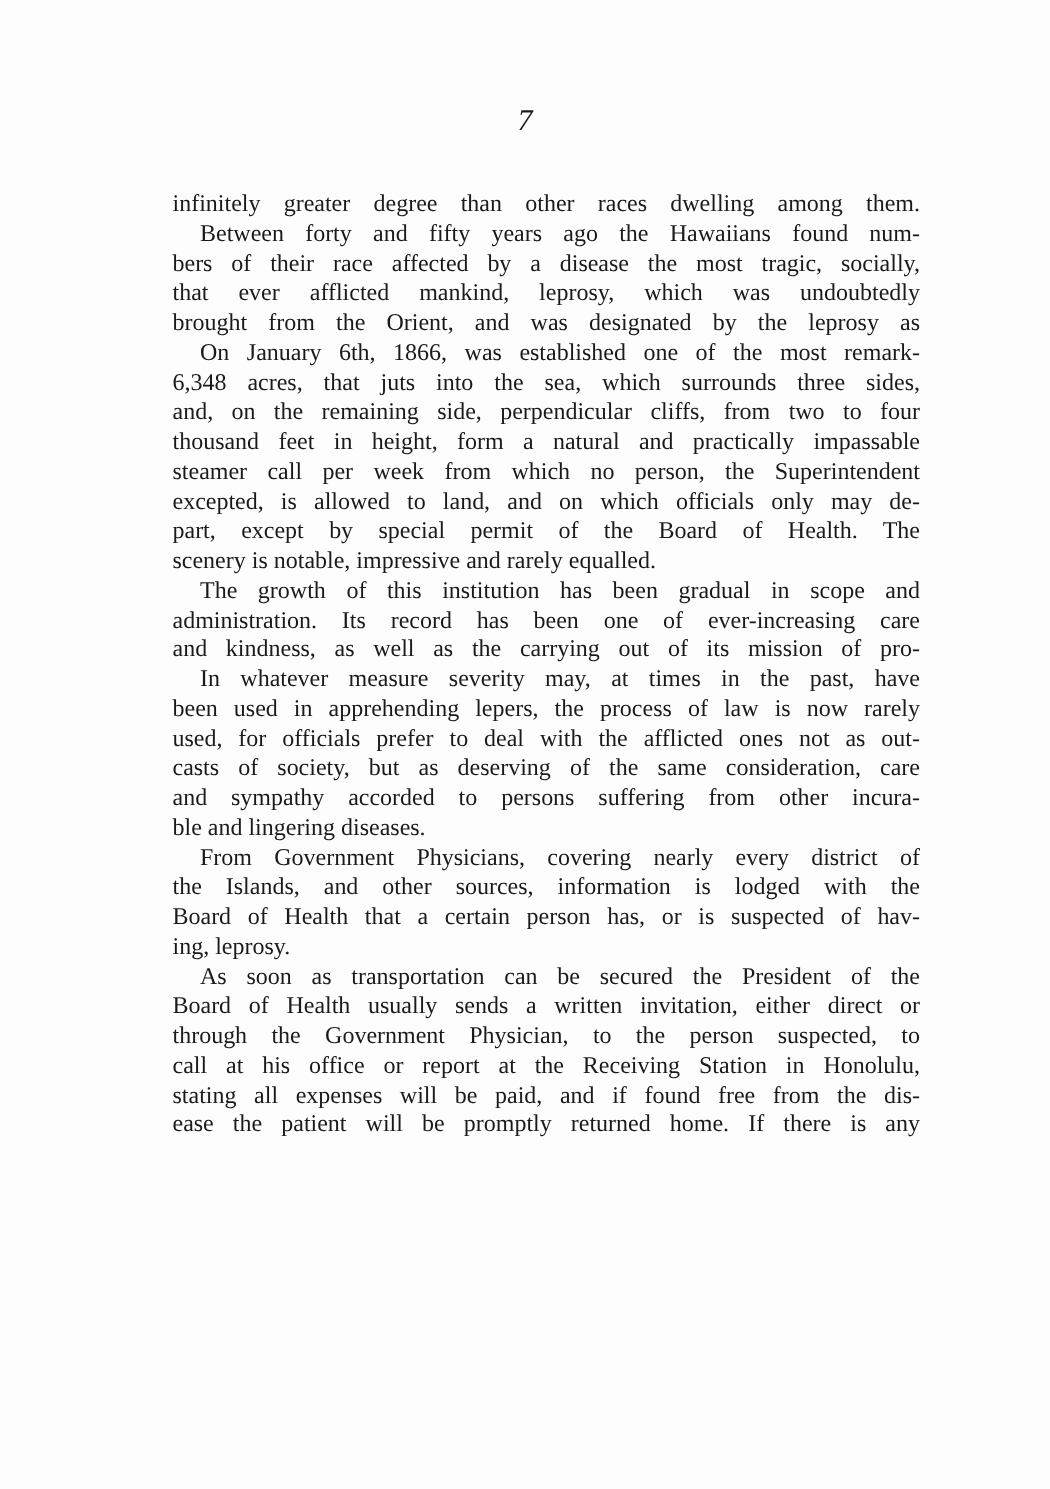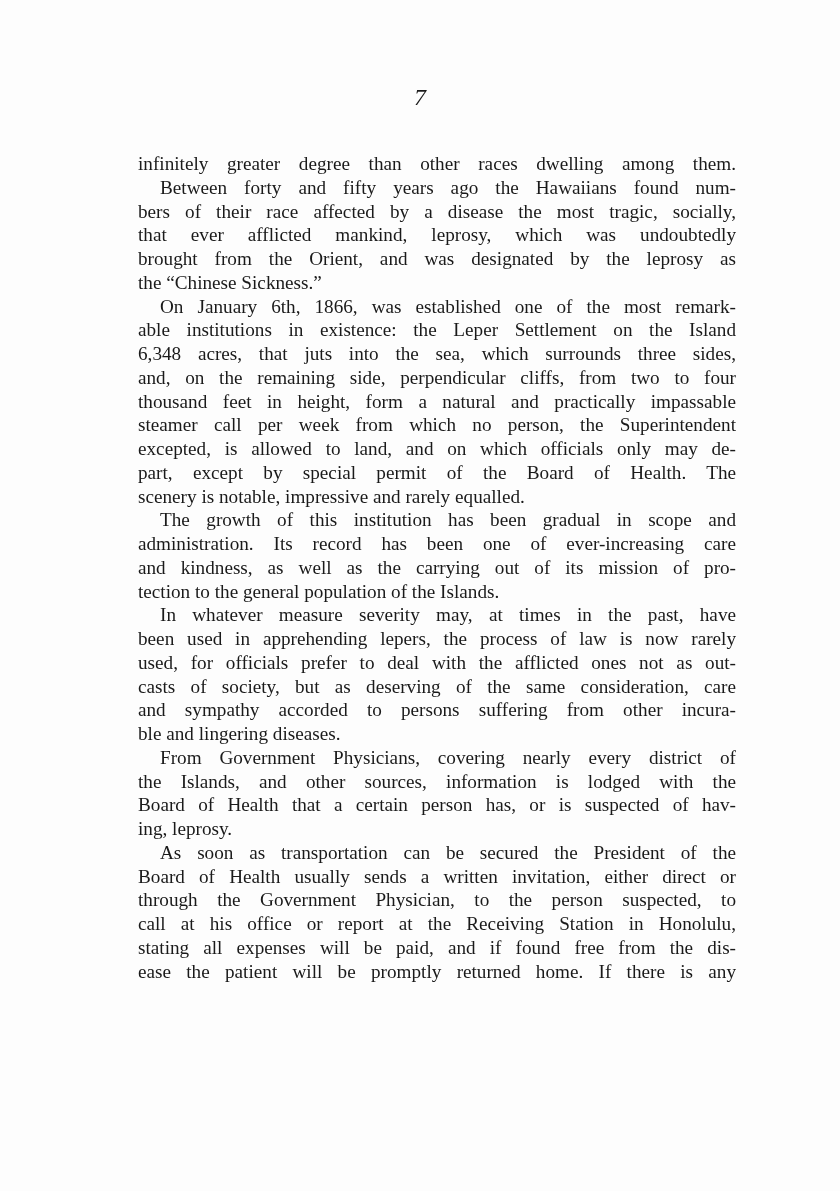--- a/index.html
+++ b/index.html
@@ -17,34 +17,31 @@
 <body>
 
 <div class="page">
   <div class="page-number">7</div>
   <div class="text-block" id="text-block">
       <div class="line">infinitely greater degree than other races dwelling among them.</div>
       <div class="line indent">Between forty and fifty years ago the Hawaiians found num-</div>
       <div class="line">bers of their race affected by a disease the most tragic, socially,</div>
       <div class="line">that ever afflicted mankind, leprosy, which was undoubtedly</div>
       <div class="line">brought from the Orient, and was designated by the leprosy as</div>
-      <div class="line last">the “Chinese Sickness.”</div>
       <div class="line indent">On January 6th, 1866, was established one of the most remark-</div>
-      <div class="line">able institutions in existence: the Leper Settlement on the Island</div>
       <div class="line">6,348 acres, that juts into the sea, which surrounds three sides,</div>
       <div class="line">and, on the remaining side, perpendicular cliffs, from two to four</div>
       <div class="line">thousand feet in height, form a natural and practically impassable</div>
       <div class="line">steamer call per week from which no person, the Superintendent</div>
       <div class="line">excepted, is allowed to land, and on which officials only may de-</div>
       <div class="line">part, except by special permit of the Board of Health.   The</div>
       <div class="line last">scenery is notable, impressive and rarely equalled.</div>
       <div class="line indent">The growth of this institution has been gradual in scope and</div>
       <div class="line">administration.   Its record has been one of ever-increasing care</div>
       <div class="line">and kindness, as well as the carrying out of its mission of pro-</div>
-      <div class="line last">tection to the general population of the Islands.</div>
       <div class="line indent">In whatever measure severity may, at times in the past, have</div>
       <div class="line">been used in apprehending lepers, the process of law is now rarely</div>
       <div class="line">used, for officials prefer to deal with the afflicted ones not as out-</div>
       <div class="line">casts of society, but as deserving of the same consideration, care</div>
       <div class="line">and sympathy accorded to persons suffering from other incura-</div>
       <div class="line last">ble and lingering diseases.</div>
       <div class="line indent">From Government Physicians, covering nearly every district of</div>
       <div class="line">the Islands, and other sources, information is lodged with the</div>
       <div class="line">Board of Health that a certain person has, or is suspected of hav-</div>
       <div class="line last">ing, leprosy.</div>

